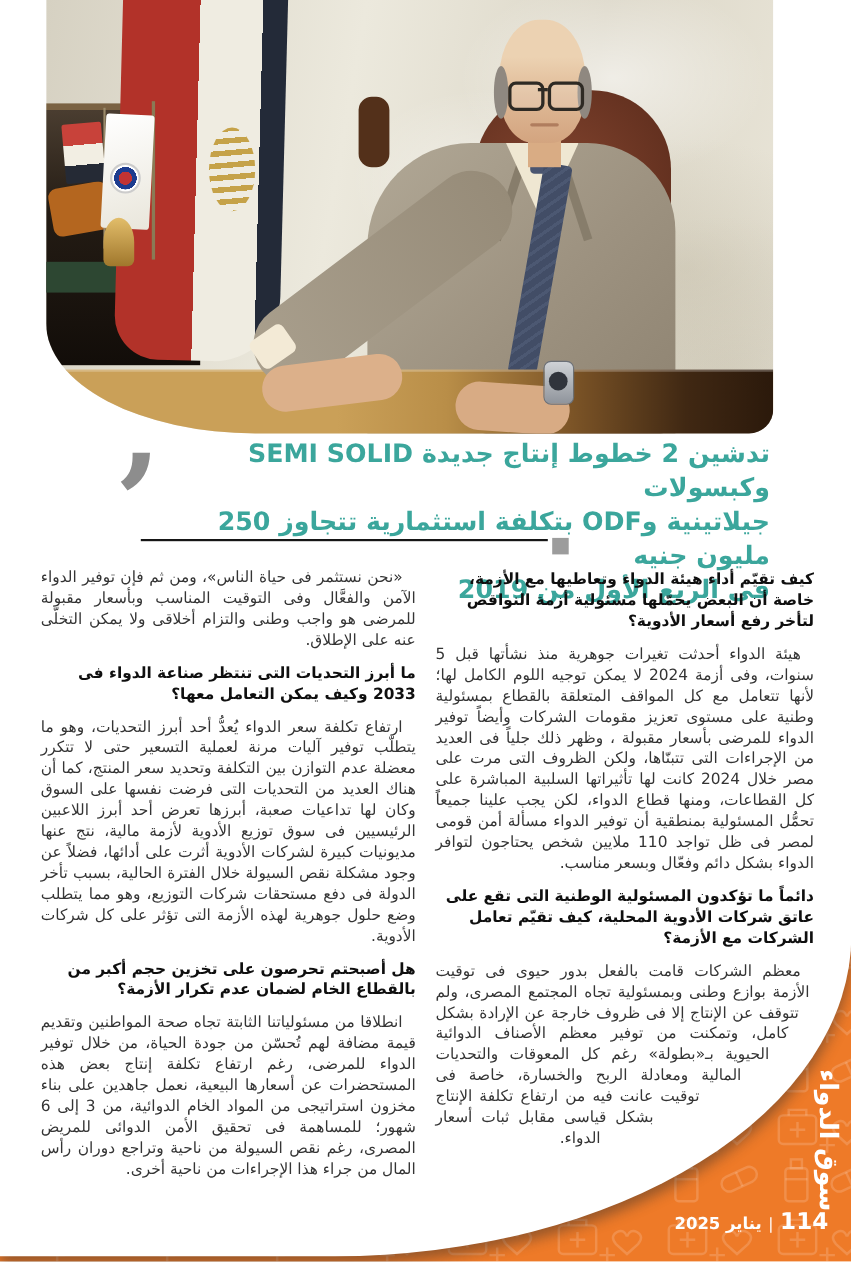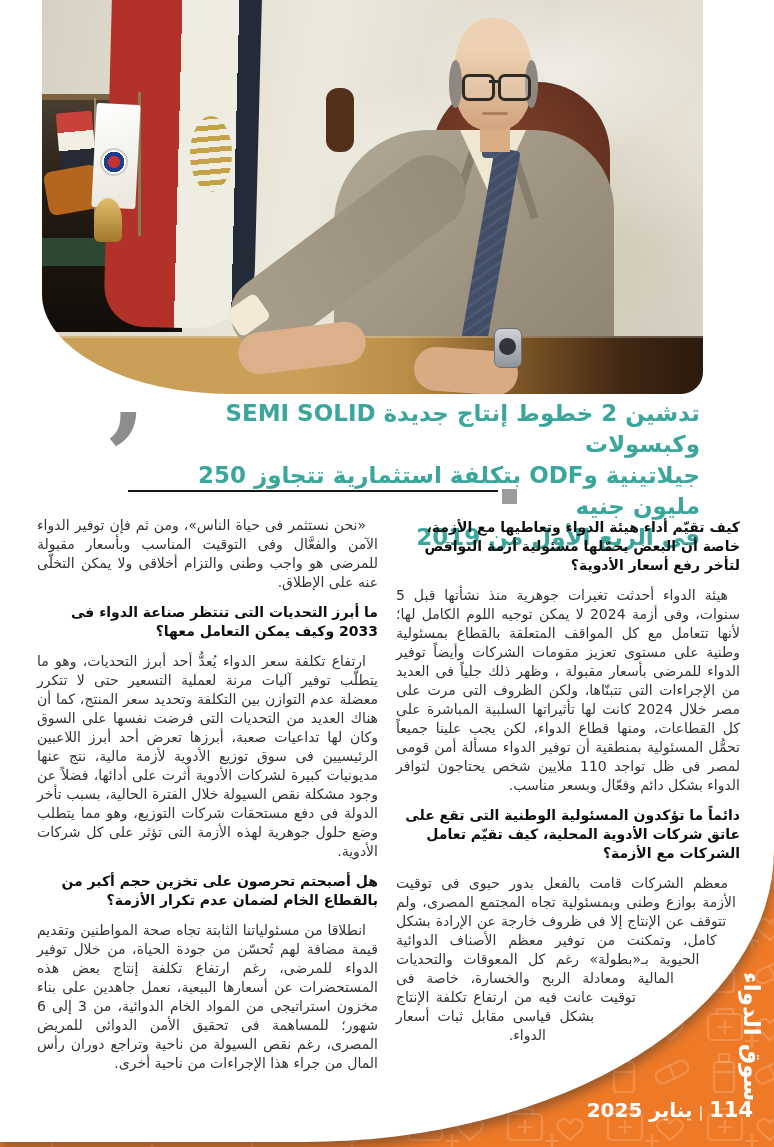--- a/index.html
+++ b/index.html
@@ -95,21 +95,21 @@
   .cut-l{float:left;width:70px;height:200px;
       shape-outside:polygon(0px 0px,6px 120px,24px 160px,55px 195px,70px 200px,0px 200px)}
   
   .magazine-vertical{position:absolute;left:765px;top:972px;z-index:4;transform:rotate(90deg);
       transform-origin:0 0;white-space:nowrap;direction:rtl;color:#ffffff;
       font-weight:bold;font-size:23px;letter-spacing:1px}
   .page-footer{position:absolute;top:1098px;right:21px;z-index:4;display:flex;flex-direction:row;
       direction:rtl;align-items:baseline;gap:6px;color:#ffffff;font-weight:bold}
   .page-footer .num{font-size:21px}
   .page-footer .sep{font-size:14px;font-weight:normal}
-  .page-footer .date{font-size:20px}
+  .page-footer .date{font-size:15px}
 </style>
 </head>
 <body>
 
 <svg class="orange-band" viewBox="0 0 774 347">
   <defs>
     <pattern id="medpat" width="100" height="100" patternUnits="userSpaceOnUse">
       <g fill="none" stroke="#ffffff" stroke-opacity="0.16" stroke-width="2.2">
         <g>
           <rect x="8" y="14" width="34" height="26" rx="4"></rect>

